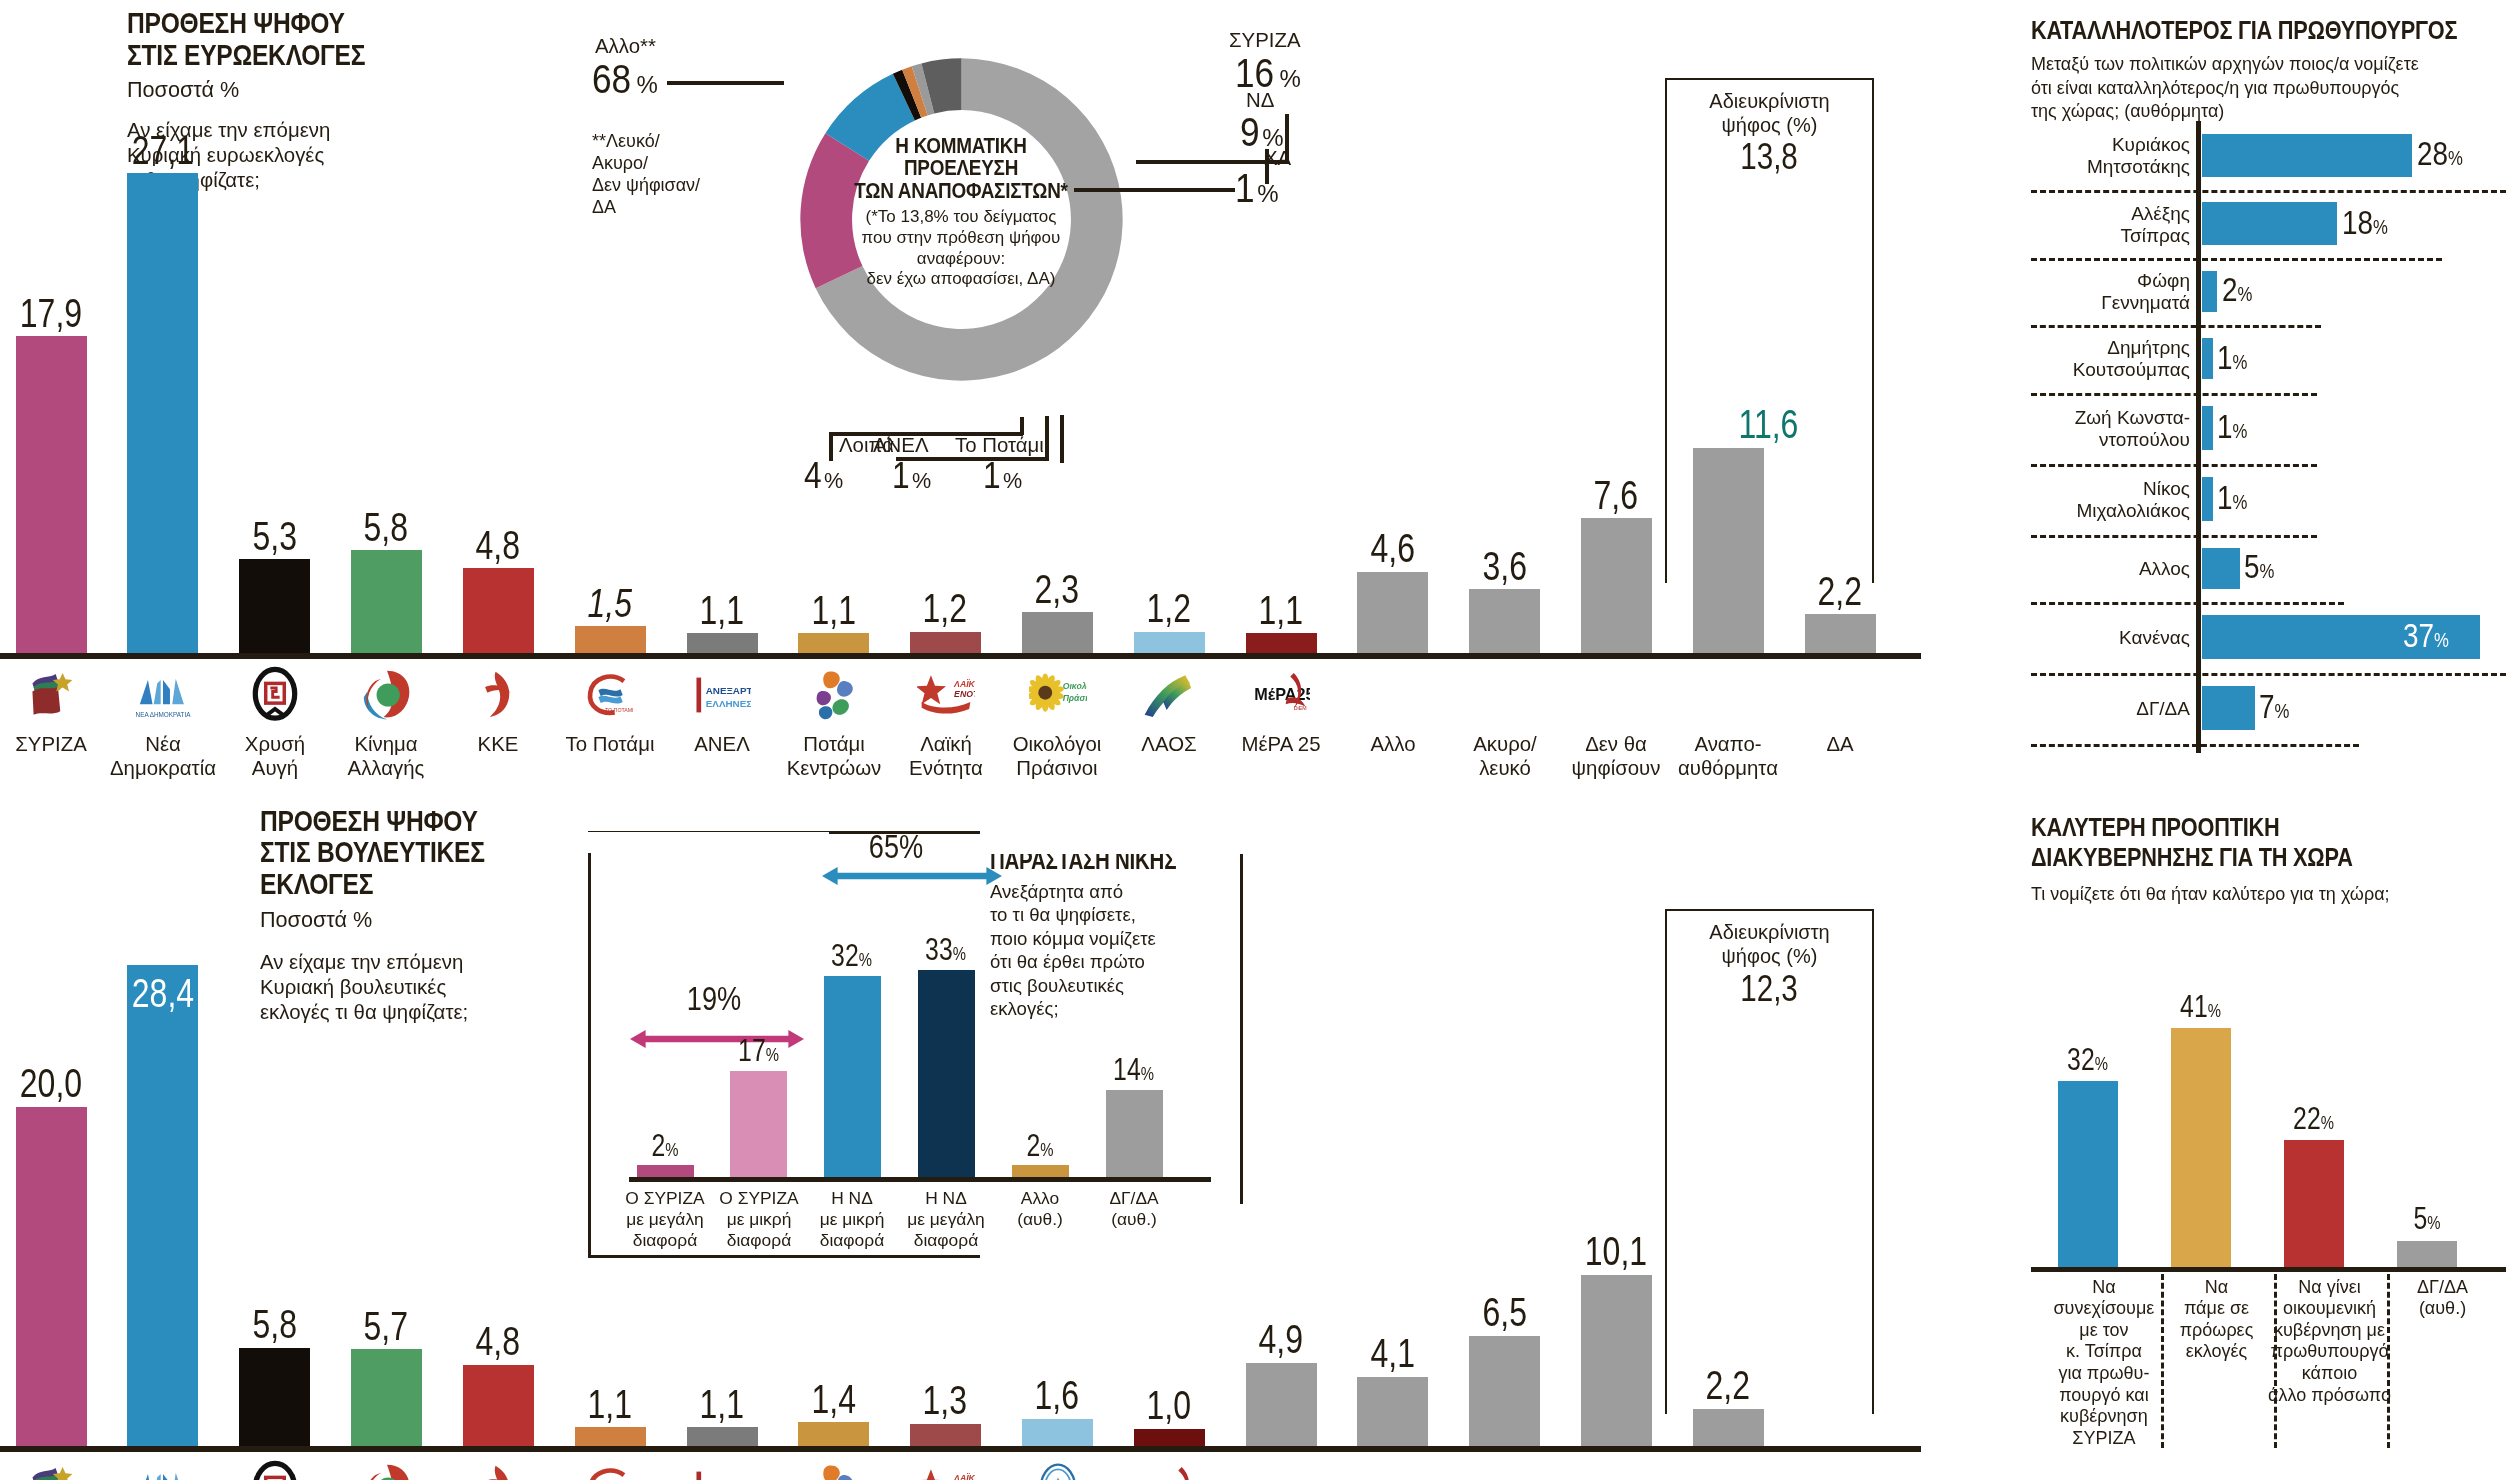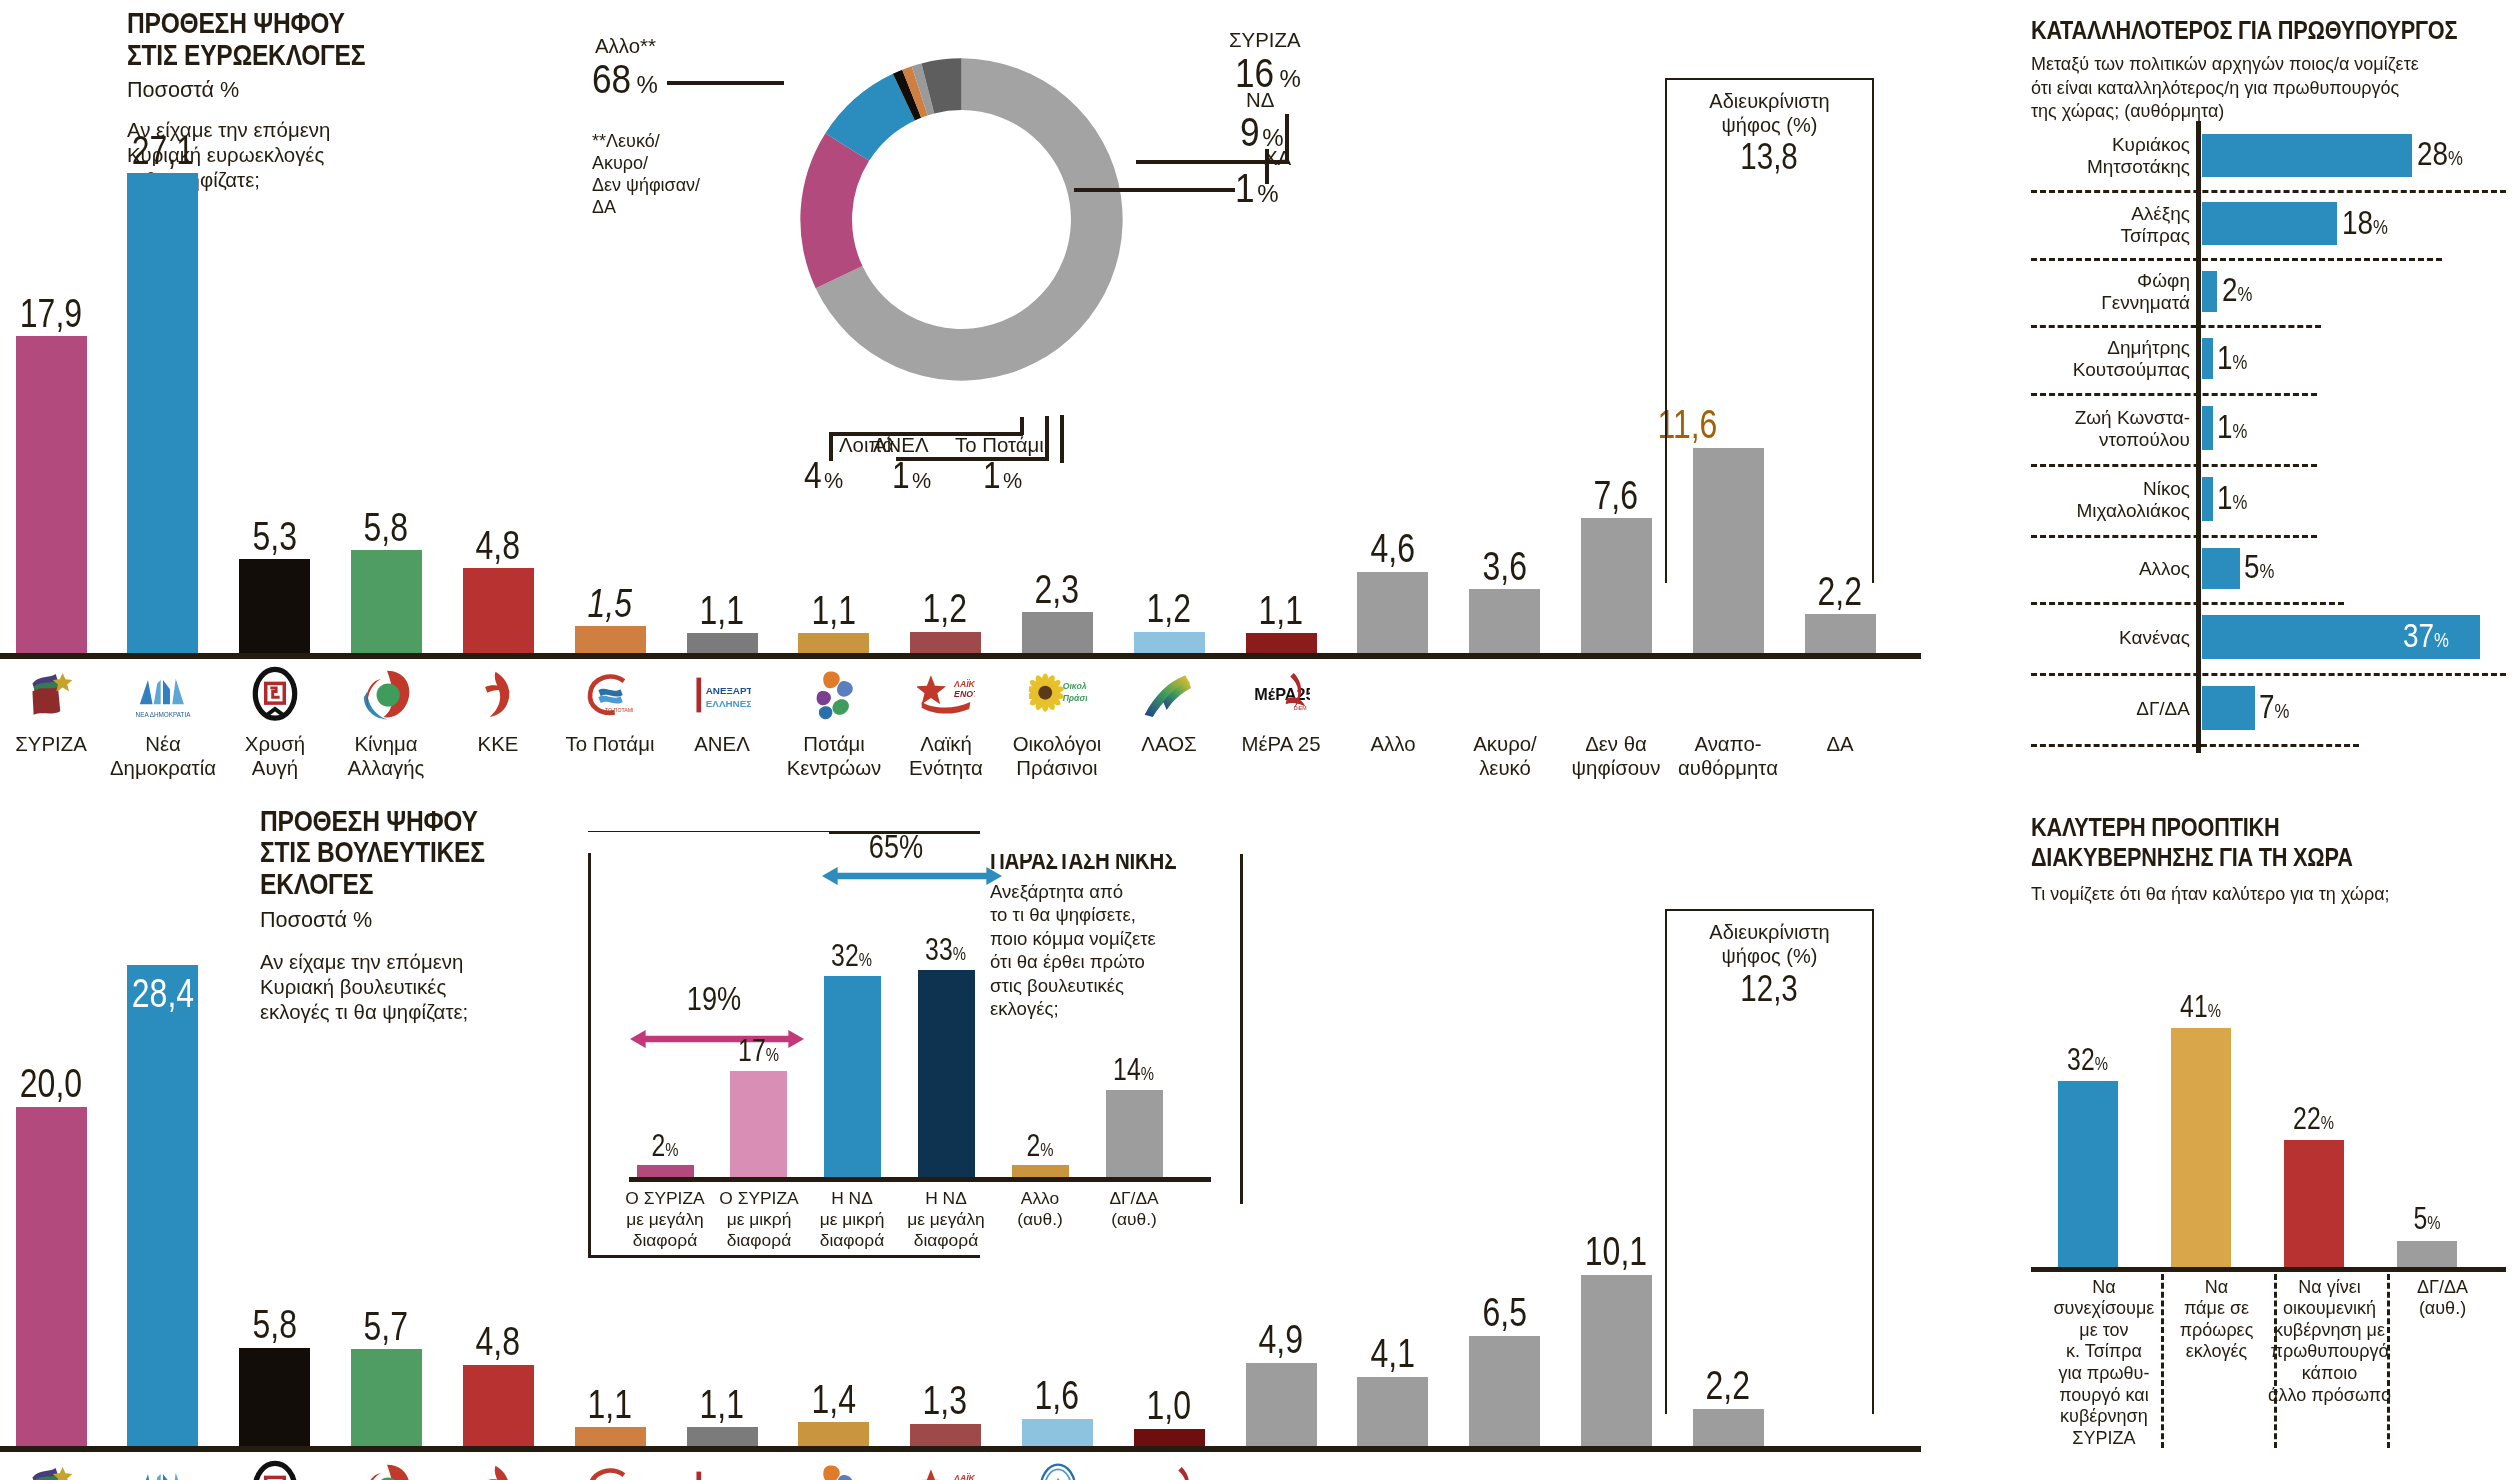--- a/index.html
+++ b/index.html
@@ -82,21 +82,21 @@
         <div class="abs" style="left: 1091px; top: 588px; width: 156px; text-align: center; font-size: 40px; line-height: 1; color: rgb(36, 28, 16);"><span style="display: inline-block; transform: scaleX(0.8); transform-origin: center bottom; white-space: nowrap;">1,2</span></div>
         <div class="abs" style="left: 1246px; bottom: 2.4px; width: 71px; height: 19.5px; background: rgb(138, 28, 28);"></div>
         <div class="abs" style="left: 1203px; top: 590px; width: 156px; text-align: center; font-size: 40px; line-height: 1; color: rgb(36, 28, 16);"><span style="display: inline-block; transform: scaleX(0.8); transform-origin: center bottom; white-space: nowrap;">1,1</span></div>
         <div class="abs" style="left: 1357px; bottom: 2.4px; width: 71px; height: 81px; background: rgb(157, 157, 157);"></div>
         <div class="abs" style="left: 1315px; top: 528px; width: 156px; text-align: center; font-size: 40px; line-height: 1; color: rgb(36, 28, 16);"><span style="display: inline-block; transform: scaleX(0.8); transform-origin: center bottom; white-space: nowrap;">4,6</span></div>
         <div class="abs" style="left: 1469px; bottom: 2.4px; width: 71px; height: 64px; background: rgb(157, 157, 157);"></div>
         <div class="abs" style="left: 1427px; top: 546px; width: 156px; text-align: center; font-size: 40px; line-height: 1; color: rgb(36, 28, 16);"><span style="display: inline-block; transform: scaleX(0.8); transform-origin: center bottom; white-space: nowrap;">3,6</span></div>
         <div class="abs" style="left: 1581px; bottom: 2.4px; width: 71px; height: 135px; background: rgb(157, 157, 157);"></div>
         <div class="abs" style="left: 1538px; top: 475px; width: 156px; text-align: center; font-size: 40px; line-height: 1; color: rgb(36, 28, 16);"><span style="display: inline-block; transform: scaleX(0.8); transform-origin: center bottom; white-space: nowrap;">7,6</span></div>
         <div class="abs" style="left: 1693px; bottom: 2.4px; width: 71px; height: 205px; background: rgb(157, 157, 157);"></div>
-        <div class="abs" style="left: 1650px; top: 404px; width: 156px; text-align: left; font-size: 40px; line-height: 1; color: #a16207; text-decoration: underline;"><span style="display: inline-block; transform: scaleX(0.8); transform-origin: center bottom; white-space: nowrap;">11,6</span></div>
+        <div class="abs" style="left: 1650px; top: 404px; width: 156px; text-align: right; font-size: 40px; line-height: 1; color: #0f766e; text-decoration: underline;"><span style="display: inline-block; transform: scaleX(0.8); transform-origin: center bottom; white-space: nowrap;">11,6</span></div>
         <div class="abs" style="left: 1805px; bottom: 2.4px; width: 71px; height: 39px; background: rgb(157, 157, 157);"></div>
         <div class="abs" style="left: 1762px; top: 571px; width: 156px; text-align: center; font-size: 40px; line-height: 1; color: rgb(36, 28, 16);"><span style="display: inline-block; transform: scaleX(0.8); transform-origin: center bottom; white-space: nowrap;">2,2</span></div>
       </div>
     <div class="abs axis" style="left:0;top:653px;width:1921px;height:6px;"></div>
 
     <div class="abs bracket" style="left:1665px;top:78px;width:209px;height:505px;"></div>
     <div class="abs brk-label" style="left:1665px;top:89px;width:209px;font-size:20px;white-space:pre-line;">Αδιευκρίνιστη
 ψήφος (%)</div>
     <div class="abs" style="left:1665px;top:138px;width:209px;text-align:center;">
       <span class="valnum" style="display:inline-block;font-size:37px;">13,8</span>
@@ -230,20 +230,29 @@
       <g id="donut-g" transform="translate(370,355)">
           <path d="M 1.6410267108574532e-14 -268 A 268 268 0 1 1 -242.49365006089326 114.10885013943943 L -164.67852354881558 77.4918310648432 A 182 182 0 1 0 1.1144285872240914e-14 -182 Z" fill="#a3a3a3"></path>
           <path d="M -242.49365006089326 114.10885013943943 A 268 268 0 0 1 -226.27988403454006 -143.60158105437105 L -153.66768244136676 -97.52047668617735 A 182 182 0 0 0 -164.67852354881558 77.4918310648432 Z" fill="#b24a7e"></path>
           <path d="M -226.27988403454006 -143.60158105437105 A 268 268 0 0 1 -114.10885013943955 -242.49365006089317 L -77.49183106484327 -164.67852354881552 A 182 182 0 0 0 -153.66768244136676 -97.52047668617735 Z" fill="#2b8cbe"></path>
           <path d="M -114.10885013943955 -242.49365006089317 A 268 268 0 0 1 -98.65738011949365 -249.1800982180514 L -66.99866858861137 -169.21932043166177 A 182 182 0 0 0 -77.49183106484327 -164.67852354881552 Z" fill="#120d08"></path>
           <path d="M -98.65738011949365 -249.1800982180514 A 268 268 0 0 1 -82.81655449248595 -254.88314636710115 L -56.24109297624046 -173.09228596571793 A 182 182 0 0 0 -66.99866858861137 -169.21932043166177 Z" fill="#cf8040"></path>
           <path d="M -82.81655449248595 -254.88314636710115 A 268 268 0 0 1 -66.64888976018122 -259.5802871824731 L -45.26155946400366 -176.28213532541085 A 182 182 0 0 0 -56.24109297624046 -173.09228596571793 Z" fill="#9a9a9a"></path>
           <path d="M -66.64888976018122 -259.5802871824731 A 268 268 0 0 1 -4.923080132572359e-14 -268 L -3.343285761672274e-14 -182 A 182 182 0 0 0 -45.26155946400366 -176.28213532541085 Z" fill="#5e5e5e"></path>
         </g>
     </svg>
+    <div class="donut-center" style="width:258px;left:222px;top:207px;">
+      <div class="hdr" style="font-size:22px;white-space:pre-line;text-align:center;transform:scaleX(0.86);transform-origin:center top;">Η ΚΟΜΜΑΤΙΚΗ
+ΠΡΟΕΛΕΥΣΗ
+ΤΩΝ ΑΝΑΠΟΦΑΣΙΣΤΩΝ*</div>
+      <div style="font-size:17px;line-height:1.22;white-space:pre-line;margin-top:4.8px;">(*Το 13,8% του δείγματος
+που στην πρόθεση ψήφου
+αναφέρουν:
+δεν έχω αποφασίσει, ΔΑ)</div>
+    </div>
   </div>
 
   <div class="abs" style="left:595px;top:35px;font-size:20.4px;">Αλλο**</div>
   <div class="abs" style="left:592px;top:59px;">
     <span class="valnum" style="display:inline-block;font-size:40px;transform:scaleX(0.88);transform-origin:left bottom;">68</span><span style="font-size:24px;">%</span>
   </div>
   <div class="abs leader" style="left:667px;top:81px;width:117px;height:4.2px;"></div>
   <div class="abs" style="left:592px;top:131px;font-size:18px;line-height:1.22;white-space:pre-line;">**Λευκό/
 Ακυρο/
 Δεν ψήφισαν/

